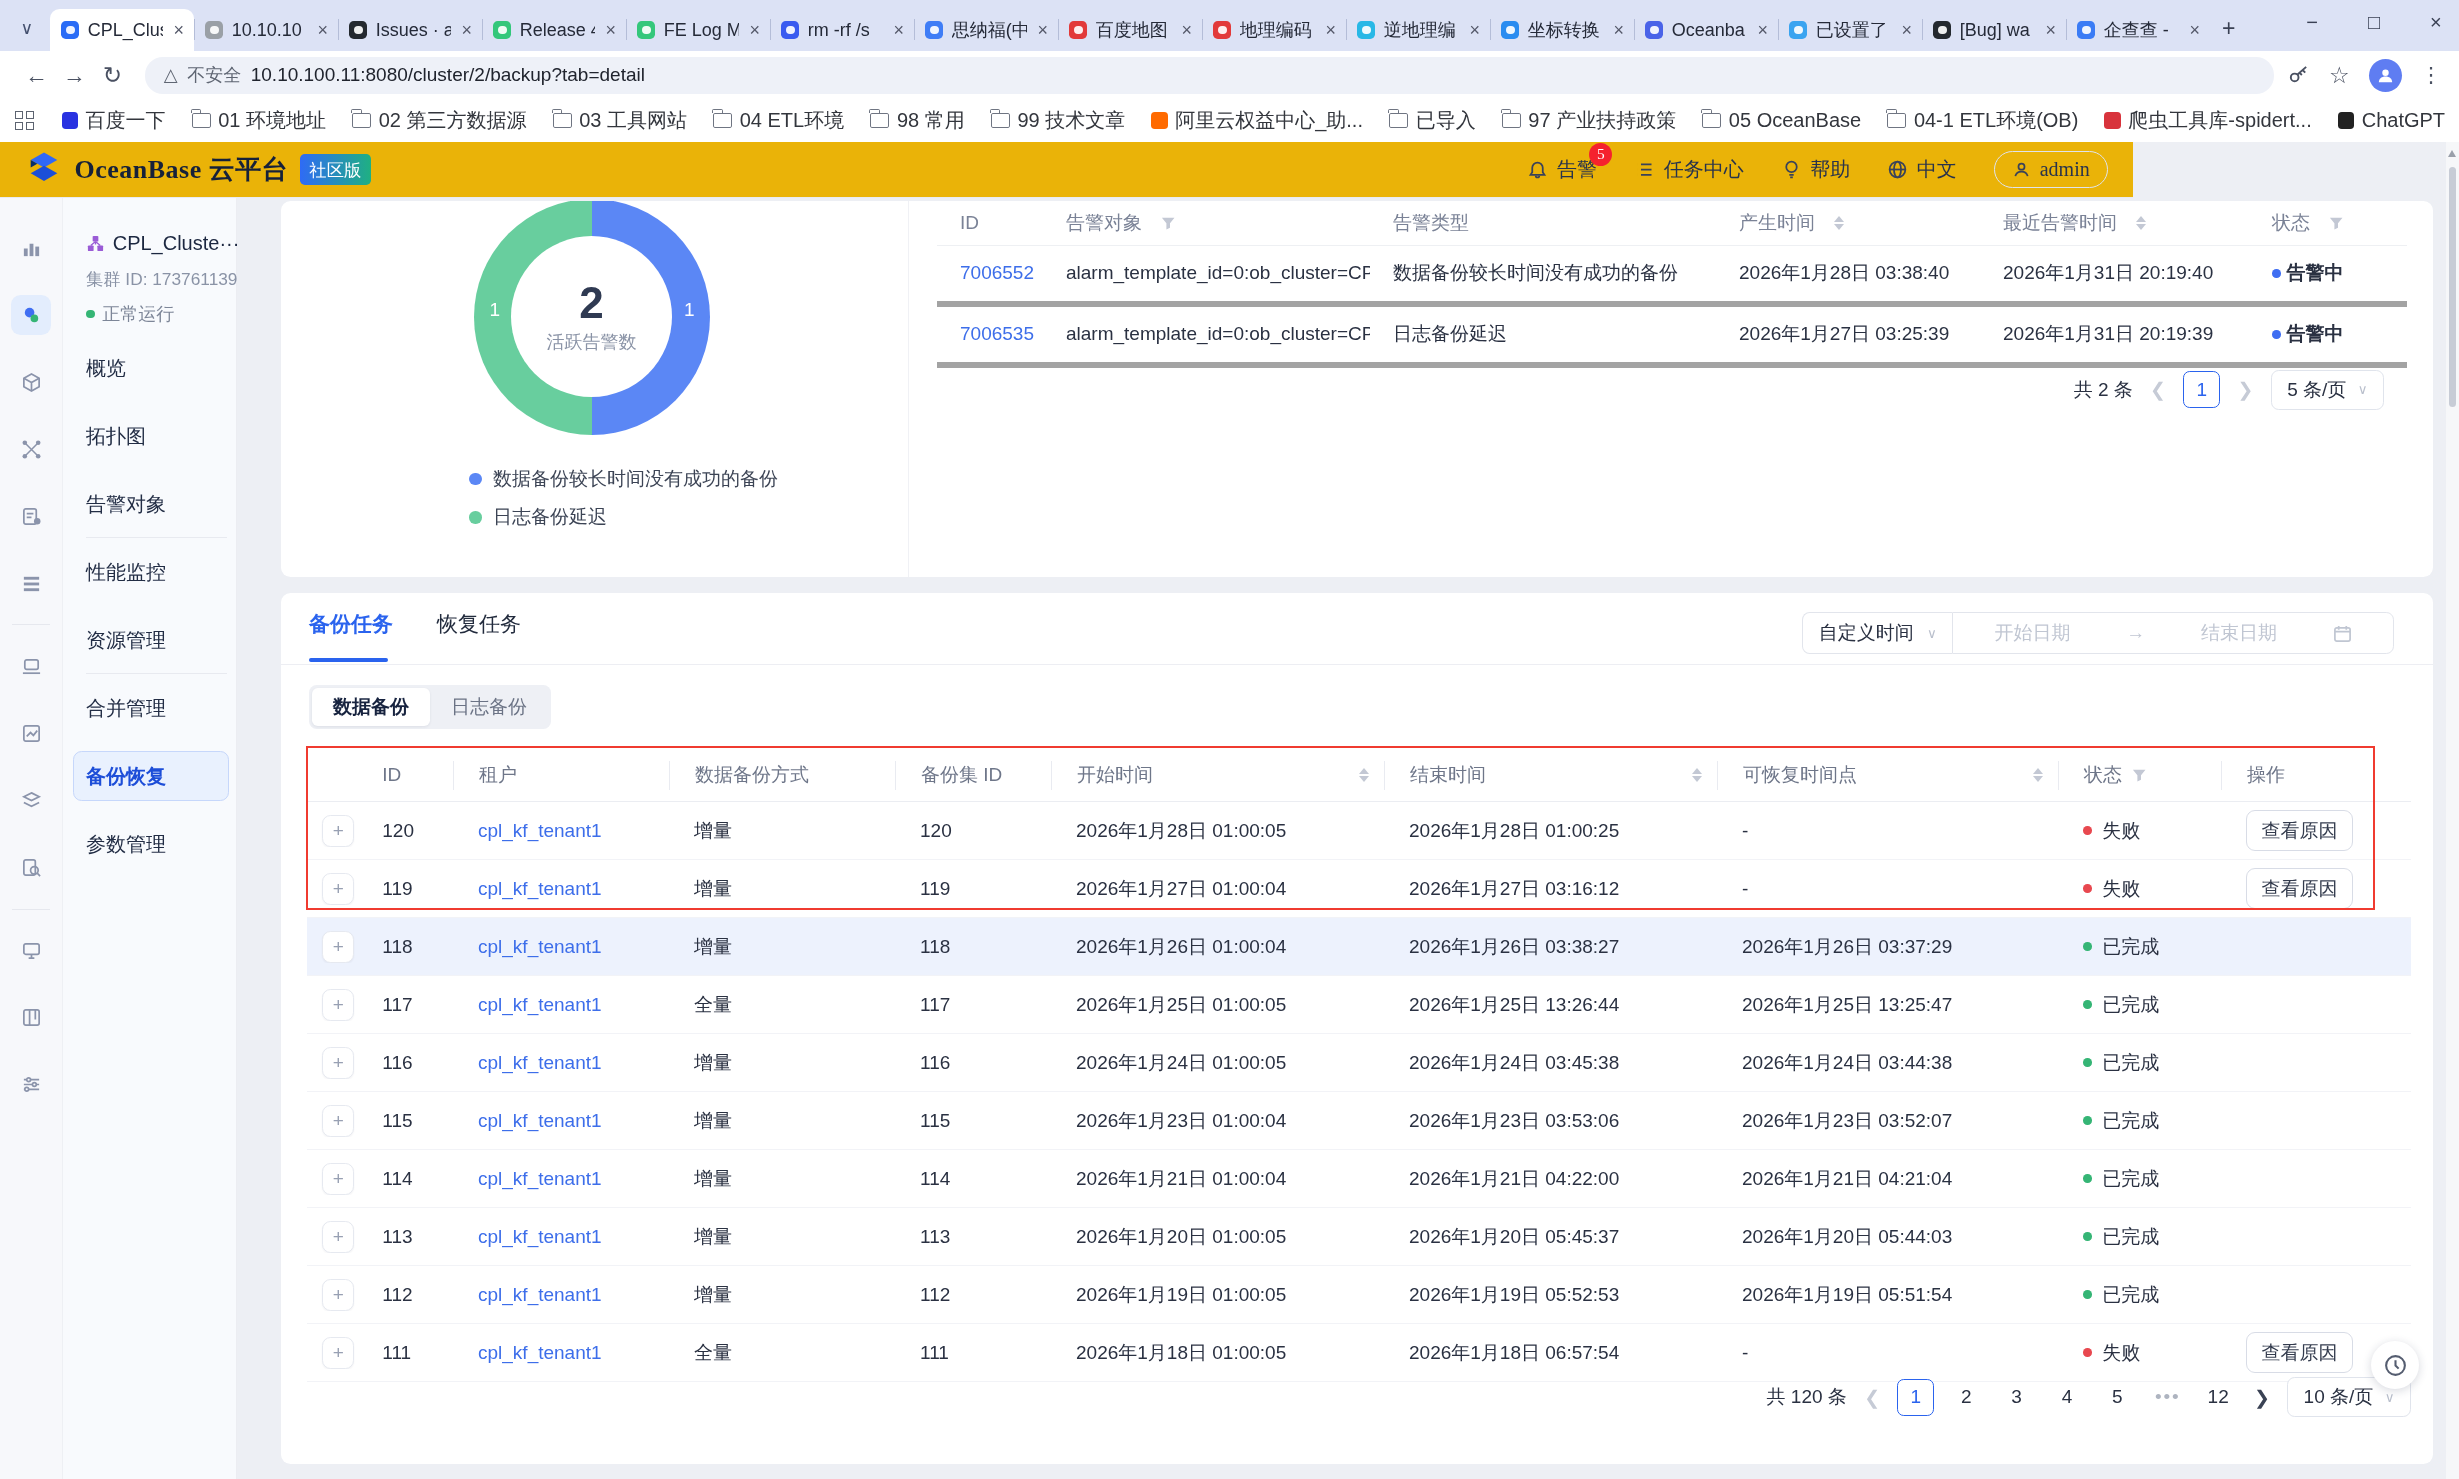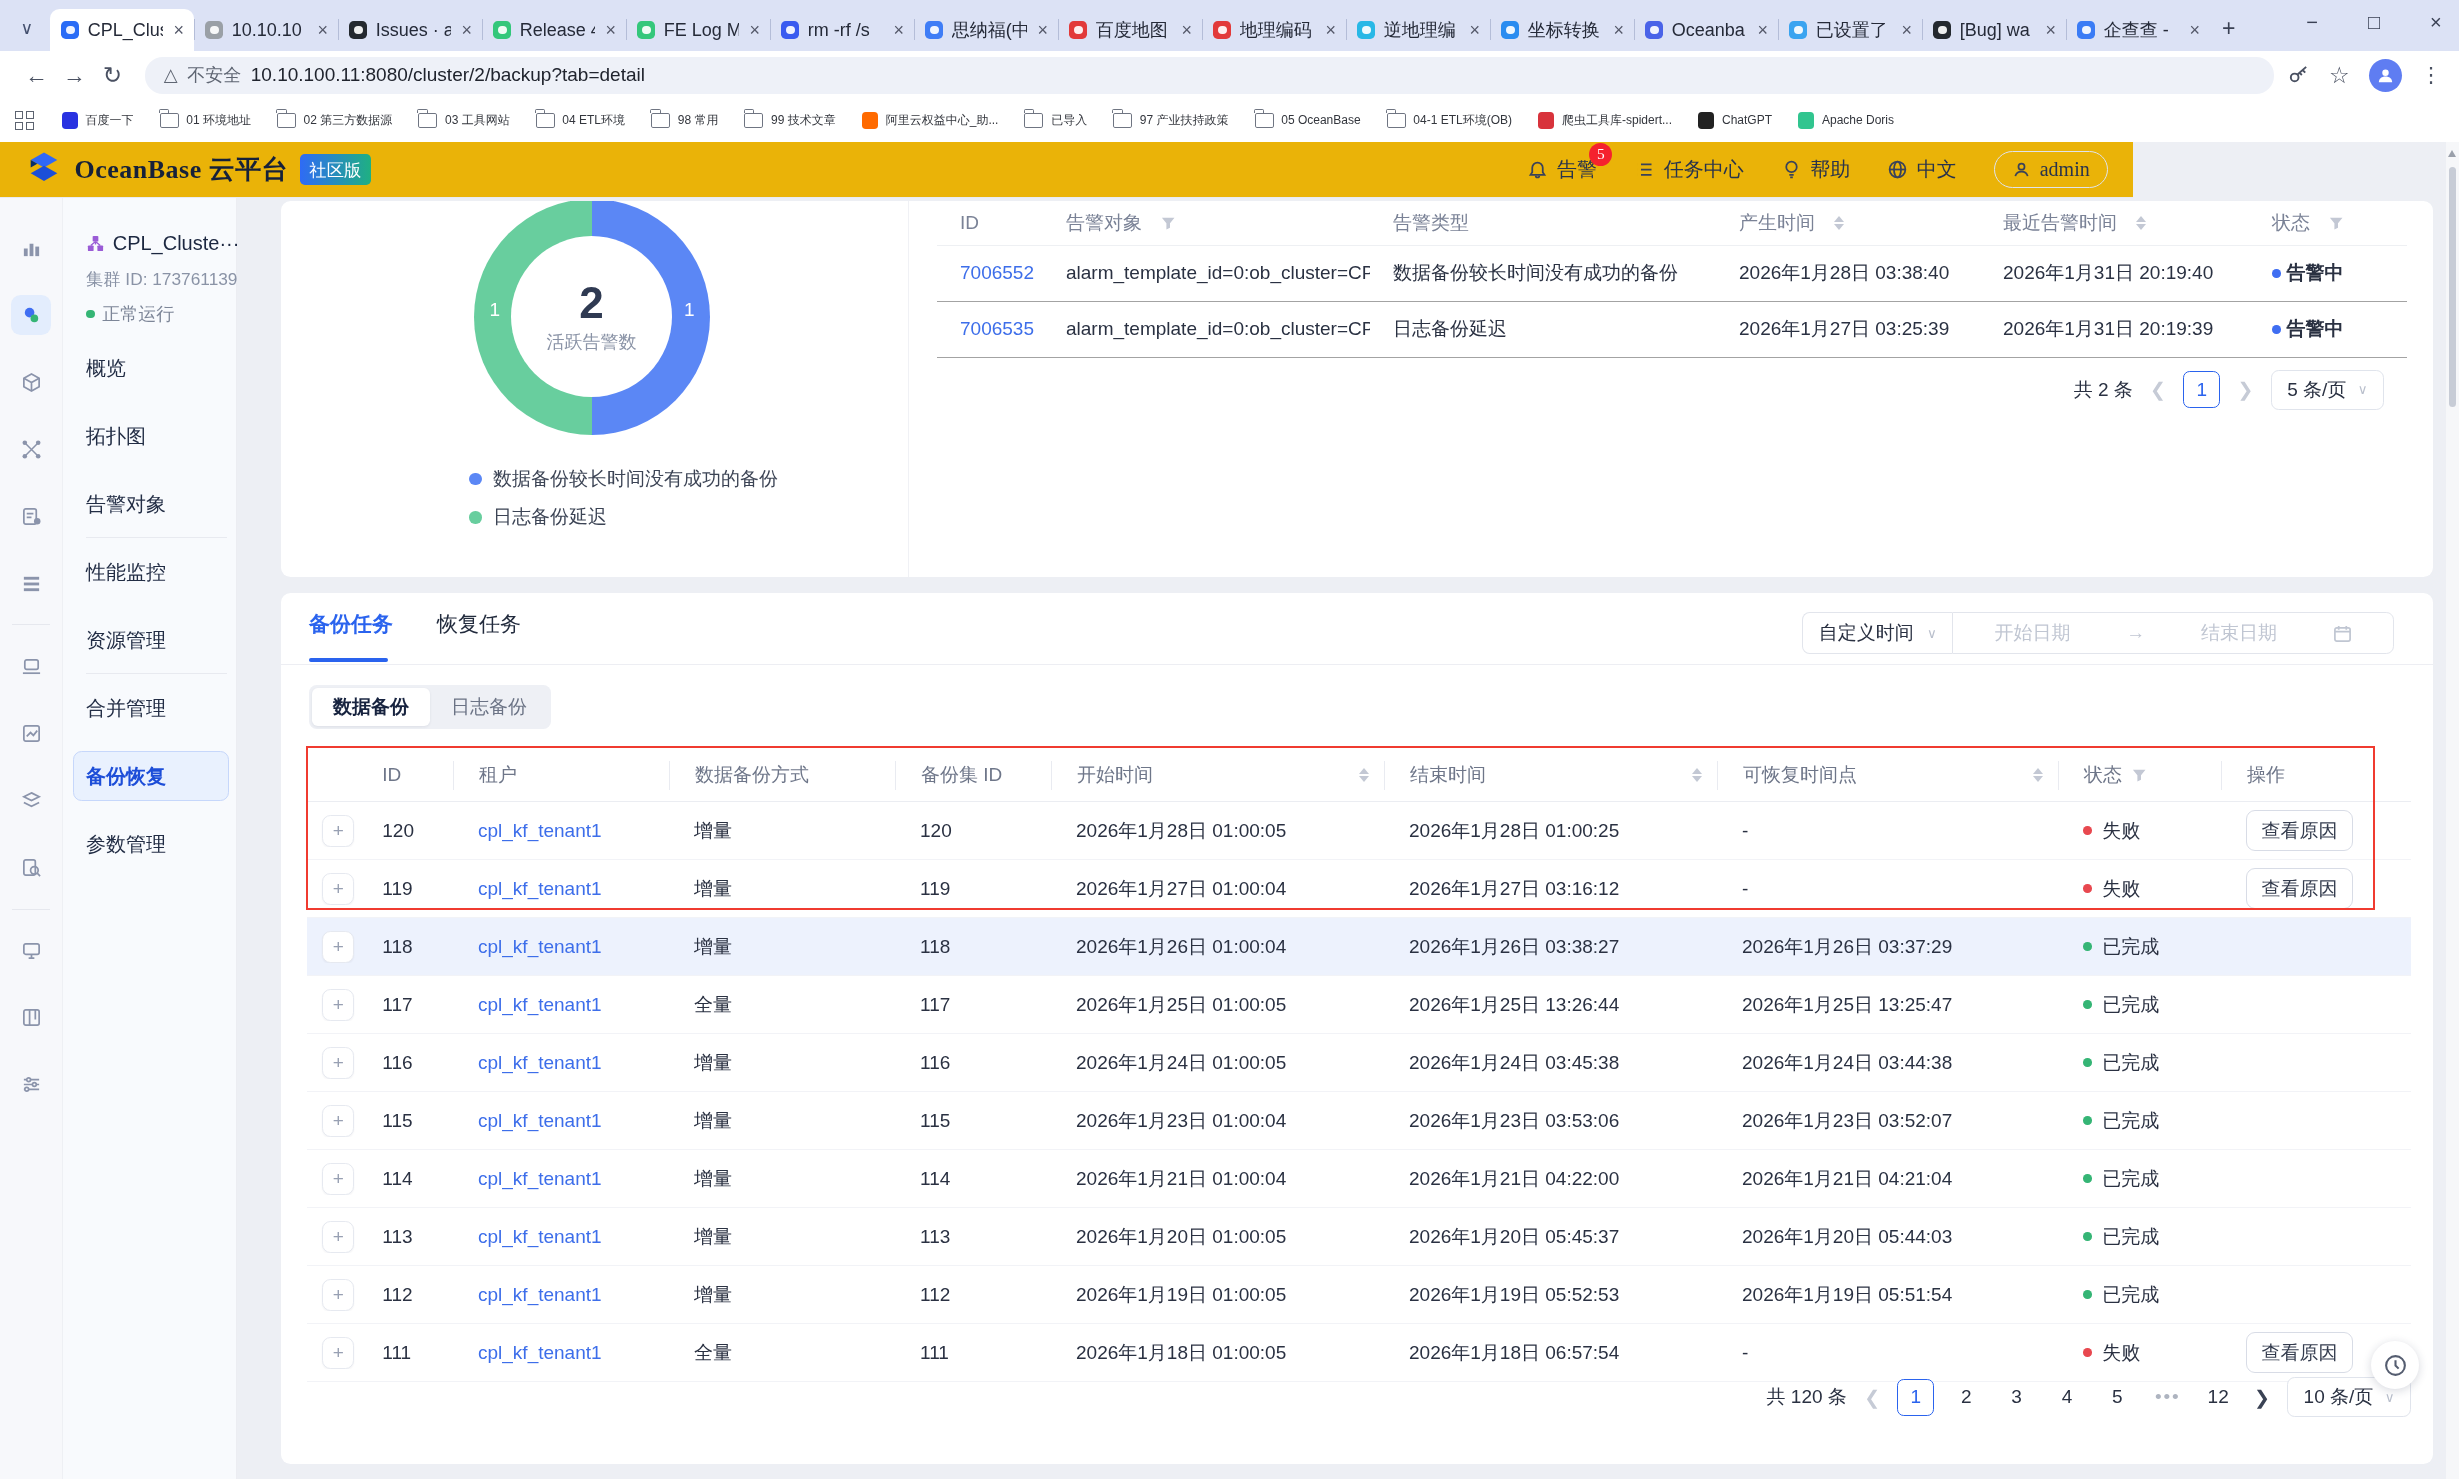--- a/index.html
+++ b/index.html
@@ -22,21 +22,21 @@
   .newtab{width:38px;height:38px;margin-bottom:3.8px;display:flex;align-items:center;justify-content:center;font-size:23px;color:#3a4154;}
   .wincontrols{position:absolute;right:17.3px;top:0;height:44px;display:flex;align-items:center;gap:50px;color:#3a4154;font-size:20px;}
   .toolbar{left:0;top:51px;width:2459px;height:48px;background:#fff;display:flex;align-items:center;padding:0 17.3px;box-sizing:border-box;}
   .navbtn{width:38px;height:38px;display:flex;align-items:center;justify-content:center;font-size:23px;color:#4a5162;}
   .omnibox{flex:1;height:37px;background:#eef1f8;border-radius:18px;margin:0 13.4px;display:flex;align-items:center;padding:0 19px;gap:9.6px;overflow:hidden;}
   .warn-tri{color:#5f6673;font-size:18px;}
   .sec-label{color:#5f6673;font-size:18px;white-space:nowrap;}
   .url-text{color:#20242e;font-size:19px;white-space:nowrap;}
   .toolbar-right{display:flex;align-items:center;gap:19px;color:#4a5162;}
   .avatar-circle{width:33px;height:33px;border-radius:50%;background:#5f7df2;display:flex;align-items:center;justify-content:center;}
-  .bookmarksbar{left:0;top:99px;width:2459px;height:43px;background:#fff;display:flex;align-items:center;gap:26px;padding-left:15.4px;box-sizing:border-box;font-size:12px;color:#33363d;overflow:hidden;}
+  .bookmarksbar{left:0;top:99px;width:2459px;height:43px;background:#fff;display:flex;align-items:center;gap:26px;padding-left:15.4px;box-sizing:border-box;font-size:20px;color:#33363d;overflow:hidden;}
   .apps-grid{display:grid;grid-template-columns:7.7px 7.7px;grid-gap:2.9px;margin-right:1.9px;}
   .apps-grid i{width:7.7px;height:7.7px;border:1.9px solid #5c6370;box-sizing:border-box;display:block;}
   .bm{display:flex;align-items:center;gap:7.7px;white-space:nowrap;}
   .bm .f-ico{width:19px;height:14.4px;border:1.9px solid #6f7582;border-radius:1.9px;position:relative;box-sizing:border-box;display:none;}
   .bm .f-ico::before{content:"";position:absolute;left:-1.9px;top:-5.8px;width:8.6px;height:3.8px;border:1.9px solid #6f7582;border-bottom:none;border-radius:1.9px 1.9px 0 0;}
   .bm .s-ico{width:16.3px;height:16.3px;border-radius:3.8px;display:none;}
   .bm.folder .f-ico{display:block;}
   .bm.site .s-ico{display:block;}
   
   .appheader{left:0;top:142px;width:2133px;height:55px;background:#eab308;box-shadow:0 1px 0 #e9ebf1;display:flex;align-items:center;padding:0 25px;box-sizing:border-box;z-index:2;font-family:Liberation Serif, serif;}
@@ -80,21 +80,21 @@
   .donut-cap{font-size:18px;color:#8a93a6;}
   .seg-label{position:absolute;color:#fff;font-size:19px;}
   .legend{position:absolute;left:188px;top:265px;display:flex;flex-direction:column;gap:12.5px;font-size:19px;color:#3c4455;}
   .legend-row{display:flex;align-items:center;gap:11.5px;}
   .legend-dot{width:12.5px;height:12.5px;border-radius:50%;flex:none;}
   .vdivider{position:absolute;left:627px;top:0;bottom:0;width:1px;background:#f0f1f5;}
   
   .alarm-sec{position:absolute;left:656px;top:0;width:1470px;height:376px;}
   .agrid{display:grid;grid-template-columns:106px 327px 346px 264px 269px 159px;align-items:center;}
   .a-head{height:44px;border-bottom:1px solid #eef0f3;color:#7a8296;font-size:19px;}
-  .a-row{height:55px;border-bottom:1px solid #a3a3a3;font-size:19px;color:#2a3142;}
+  .a-row{height:55px;border-bottom:6px solid #a3a3a3;font-size:19px;color:#2a3142;}
   .acell{padding-left:23px;display:flex;align-items:center;gap:9.6px;overflow:hidden;white-space:nowrap;}
   .link{color:#3d6eea;}
   .sorter{display:inline-flex;flex-direction:column;gap:1.9px;margin-left:9.6px;}
   .sorter i{width:0;height:0;border-left:5.8px solid transparent;border-right:5.8px solid transparent;display:block;}
   .sorter .up{border-bottom:6.7px solid #c3c8d4;}
   .sorter .dn{border-top:6.7px solid #c3c8d4;}
   .funnel{color:#c3c8d4;margin-left:9.6px;display:inline-flex;}
   .status-cell{display:flex;gap:6px;font-weight:bold;}
   .dot.blue{background:#3f6ef2;}
   .pagination{position:absolute;display:flex;align-items:center;gap:17.3px;font-size:19px;color:#2a3142;z-index:4;}

